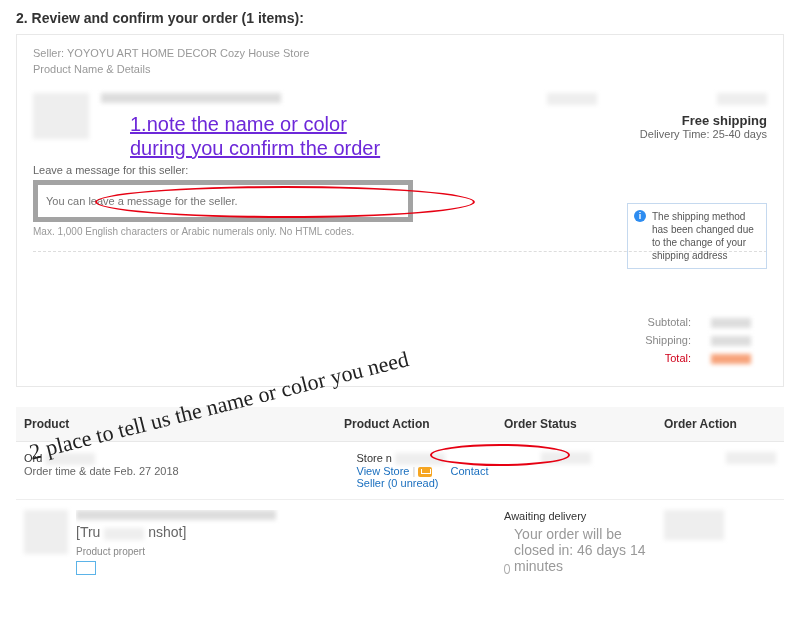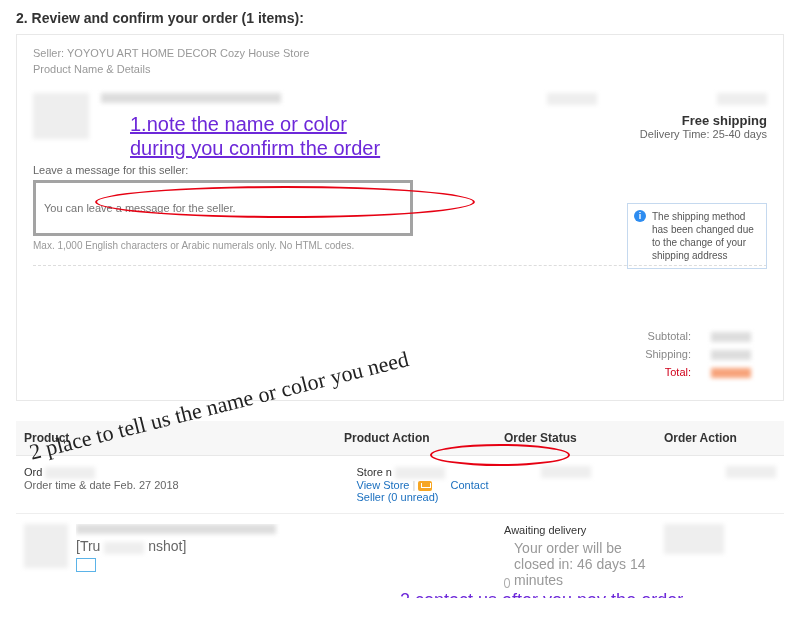--- a/index.html
+++ b/index.html
@@ -9,21 +9,21 @@
 .seller-line { color: #999; font-size: 11px; margin-bottom: 4px; }
 .details-line { color: #999; font-size: 11px; }
 .product-row { display: flex; margin-top: 18px; }
 .thumb { width: 56px; height: 46px; background: #eee; filter: blur(2px); margin-right: 12px; }
 .mid-col { flex: 1; padding-right: 14px; }
 .ship-col { width: 160px; text-align: right; }
 .ship-free { font-weight: bold; font-size: 13px; margin-top: 4px; }
 .ship-time { color: #666; font-size: 11px; }
 .msg-block { margin-top: 24px; width: 380px; }
 .msg-label { color: #666; font-size: 11px; margin-bottom: 4px; }
-.msg-input { width: 100%; border: 3px solid #a3a3a3; padding: 19px 8px; font-size: 11px; color: #999; }
+.msg-input { width: 100%; border: 5px solid #a3a3a3; padding: 10px 8px; font-size: 11px; color: #999; }
 .msg-hint { color: #999; font-size: 10px; margin-top: 4px; }
 .notice-box { position: absolute; right: 16px; top: 168px; width: 140px; border: 1px solid #c5d9ef; padding: 6px 6px 6px 24px; font-size: 10px; color: #555; line-height: 1.3; }
 .notice-box .info-ico { position: absolute; left: 6px; top: 6px; width: 12px; height: 12px; border-radius: 50%; background: #2d8cf0; color: #fff; font-size: 9px; text-align: center; line-height: 12px; font-weight: bold; }
 .totals { margin-top: 64px; text-align: right; padding-right: 16px; }
 .totals div { margin-bottom: 6px; color: #888; font-size: 11px; }
 .totals .t-red { color: #d0021b; }
 .blur-bar { display: inline-block; width: 40px; height: 10px; background: #ddd; filter: blur(2px); vertical-align: middle; margin-left: 20px; }
 .blur-bar.orange { background: #f7a37b; }
 .divider { border-top: 1px dashed #ddd; margin: 14px 0; }
 .tbl-section { margin: 0 16px; }
@@ -136,20 +136,21 @@
   <div class="tbl-sub">
     <div class="c1">
       <div class="sub-thumb"></div>
       <div style="overflow:hidden">
         <div class="blur-line" style="width:200px;"></div>
         <div style="font-size:14px;color:#666">
           <span>[Tru</span>
           <span class="blur-chunk sm" style="display:inline-block;width:40px;vertical-align:middle"></span>
           <span>nshot]</span>
         </div>
+        <div class="prop-lbl">Product propert</div>
         <span class="thumb-ico"></span>
       </div>
     </div>
     <div class="c2"></div>
     <div class="c3">
       <div class="await">Awaiting delivery</div>
       <div class="closed-line">
         <span class="clock-ico"></span>
         <span>Your order will be closed in: 46 days 14 minutes</span>
       </div>

